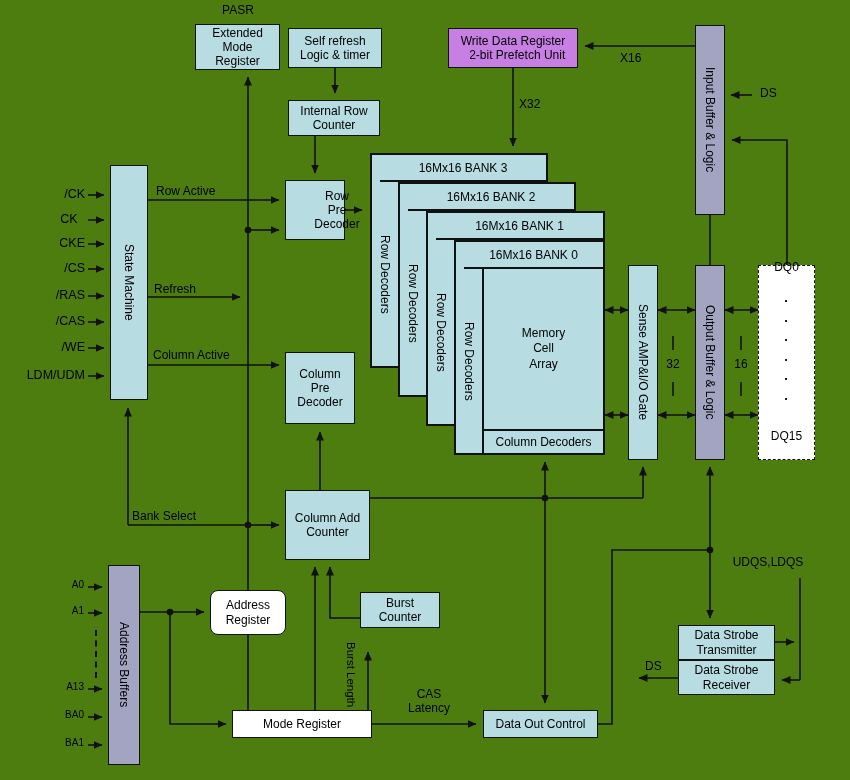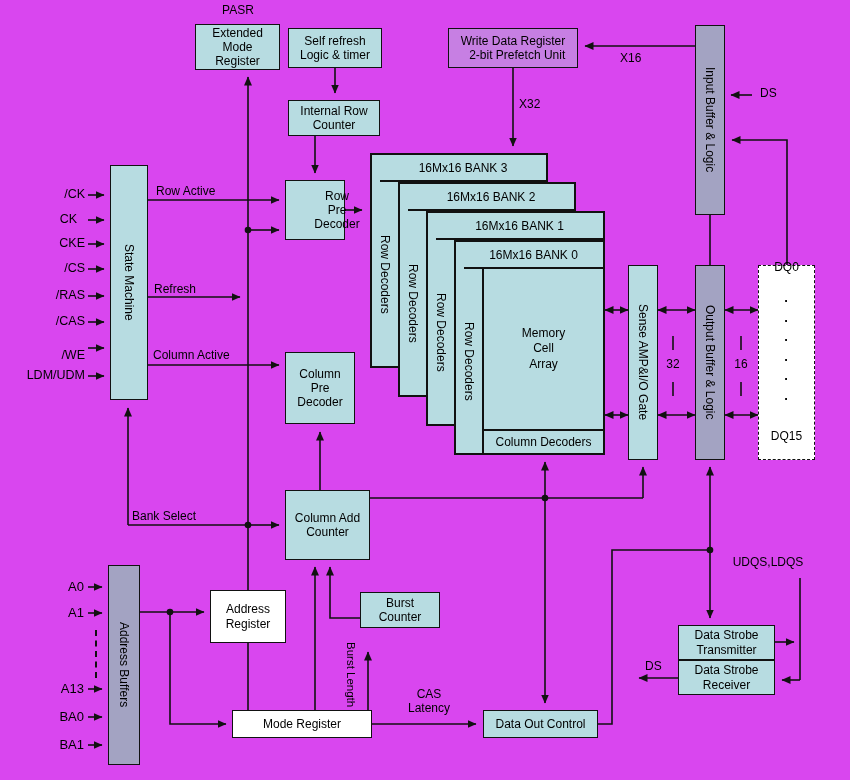--- a/index.html
+++ b/index.html
@@ -1,16 +1,16 @@
 <!DOCTYPE html>
 <html><head>
 <meta charset="utf-8">
 <style>
   html,body { margin:0; padding:0; background:#fff; }
-  .stage { position:relative; width:850px; height:780px; background:#d946ef;
+  .stage { position:relative; width:850px; height:780px; background:#4d7c0f;
            font-family:"Liberation Sans", sans-serif; color:#000; overflow:hidden; }
   svg.wires { position:absolute; left:0; top:0; }
   .box { position:absolute; box-sizing:border-box; border:1.5px solid #111;
          display:flex; align-items:center; justify-content:center; text-align:center;
          font-size:12px; line-height:1.18; white-space:pre-line; background:#b7dce1; }
   .teal   { background:#b7dce1; }
   .purple { background:#c77fe3;text-align:right; }
   .gray   { background:#a3a3c2; }
   .white  { background:#ffffff; }
   .dashed { background:#ffffff; border:1.6px dashed #111; }
@@ -24,21 +24,21 @@
                  writing-mode:vertical-rl; font-size:12px; }
   .bank-mem { position:absolute; left:28px; top:27px; right:0; bottom:24px;
               display:flex; align-items:center; justify-content:center; text-align:center;
               white-space:pre-line; font-size:12px; line-height:1.3; }
   .bank-coldec { position:absolute; left:28px; right:0; bottom:0; height:24px; box-sizing:border-box;
                  border-top:2px solid #111; display:flex; align-items:center; justify-content:center;
                  font-size:12px; }
   .lbl { position:absolute; font-size:12px; white-space:pre-line; line-height:1.15; }
   .ctr { text-align:center; }
   .sig { position:absolute; width:54px; text-align:right; font-size:12.5px; }
-  .adr { position:absolute; width:38px; text-align:right; font-size:13px; }
+  .adr { position:absolute; width:38px; text-align:right; font-size:10px; }
   .dash-cont { position:absolute; border-left:2px dashed #111; width:0; }
   .dq-dots { line-height:1.5; font-size:13px; font-weight:bold; }
 </style>
 </head>
 <body>
 
 <div class="stage">
 
   <svg class="wires" width="850" height="780" viewBox="0 0 850 780">
     <defs>
@@ -179,21 +179,21 @@
   <div class="lbl ctr" style="left:758px;top:261px;width:57px;">DQ0</div>
   <div class="lbl ctr dq-dots" style="left:758px;top:291px;width:57px;">·
 ·
 ·
 ·
 ·
 ·</div>
   <div class="lbl ctr" style="left:758px;top:430px;width:57px;">DQ15</div>
 
   <div class="box gray vtext" style="left:108px;top:565px;width:32px;height:200px;">Address Buffers</div>
-  <div class="box white" style="left:210px;top:590px;width:76px;height:53px;">Address
+  <div class="box white" style="left:210px;top:590px;width:76px;height:45px;border-radius:8px;">Address
 Register</div>
   <div class="box teal" style="left:360px;top:592px;width:80px;height:36px;">Burst
 Counter</div>
   <div class="box teal" style="left:483px;top:710px;width:115px;height:28px;">Data Out Control</div>
   <div class="box white" style="left:232px;top:710px;width:140px;height:28px;">Mode Register</div>
   <div class="box teal" style="left:678px;top:625px;width:97px;height:35px;">Data Strobe
 Transmitter</div>
   <div class="box teal" style="left:678px;top:660px;width:97px;height:35px;">Data Strobe
 Receiver</div>
 
@@ -206,26 +206,26 @@
   <div class="lbl" style="left:760px;top:87px;">DS</div>
   <div class="lbl" style="left:645px;top:660px;">DS</div>
   <div class="lbl ctr" style="left:661px;top:358px;width:24px;">32</div>
   <div class="lbl ctr" style="left:729px;top:358px;width:24px;">16</div>
   <div class="lbl ctr" style="left:722px;top:556px;width:92px;">UDQS,LDQS</div>
   <div class="lbl ctr" style="left:398px;top:688px;width:62px;">CAS
 Latency</div>
   <div class="lbl vtext" style="left:344px;top:642px;height:72px;font-size:11.5px;">Burst Length</div>
 
   <div class="sig" style="left:31px;top:187px;">/CK</div>
-  <div class="sig" style="left:23px;top:212px;">CK</div>
+  <div class="sig" style="left:42px;top:212px;text-align:center;">CK</div>
   <div class="sig" style="left:31px;top:236px;">CKE</div>
   <div class="sig" style="left:31px;top:261px;">/CS</div>
   <div class="sig" style="left:31px;top:288px;">/RAS</div>
   <div class="sig" style="left:31px;top:314px;">/CAS</div>
-  <div class="sig" style="left:31px;top:340px;margin-top:8px;">/WE</div>
+  <div class="sig" style="left:31px;top:340px;">/WE</div>
   <div class="sig" style="left:4px;top:368px;width:81px;">LDM/UDM</div>
 
   <div class="adr" style="left:46px;top:579px;">A0</div>
   <div class="adr" style="left:46px;top:605px;">A1</div>
   <div class="dash-cont" style="left:95px;top:630px;height:48px;"></div>
   <div class="adr" style="left:46px;top:681px;">A13</div>
   <div class="adr" style="left:46px;top:709px;">BA0</div>
   <div class="adr" style="left:46px;top:737px;">BA1</div>
 
 </div>

